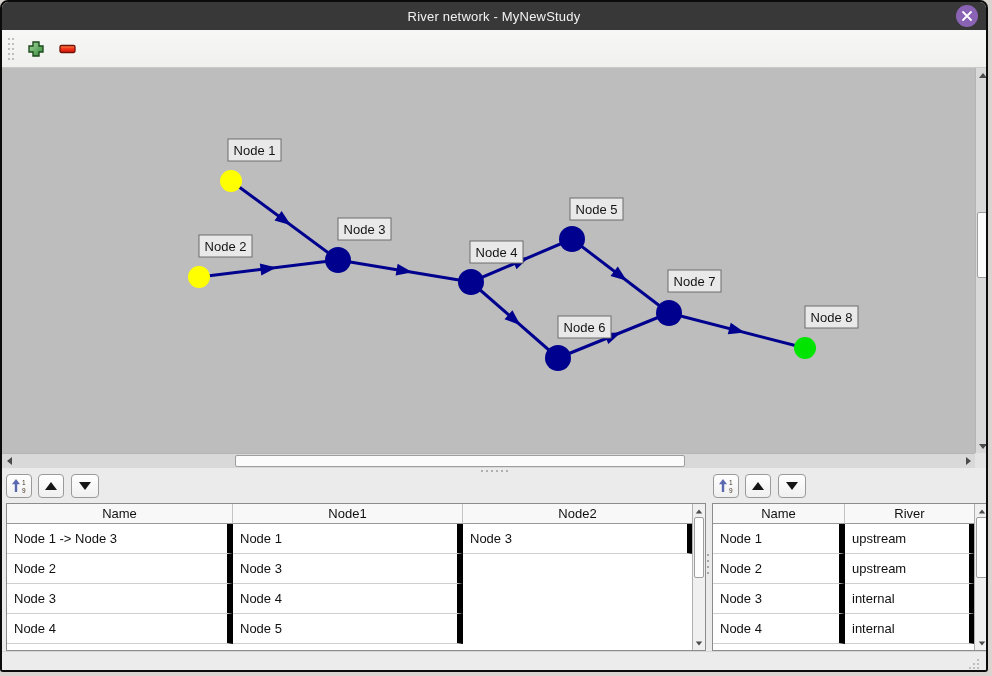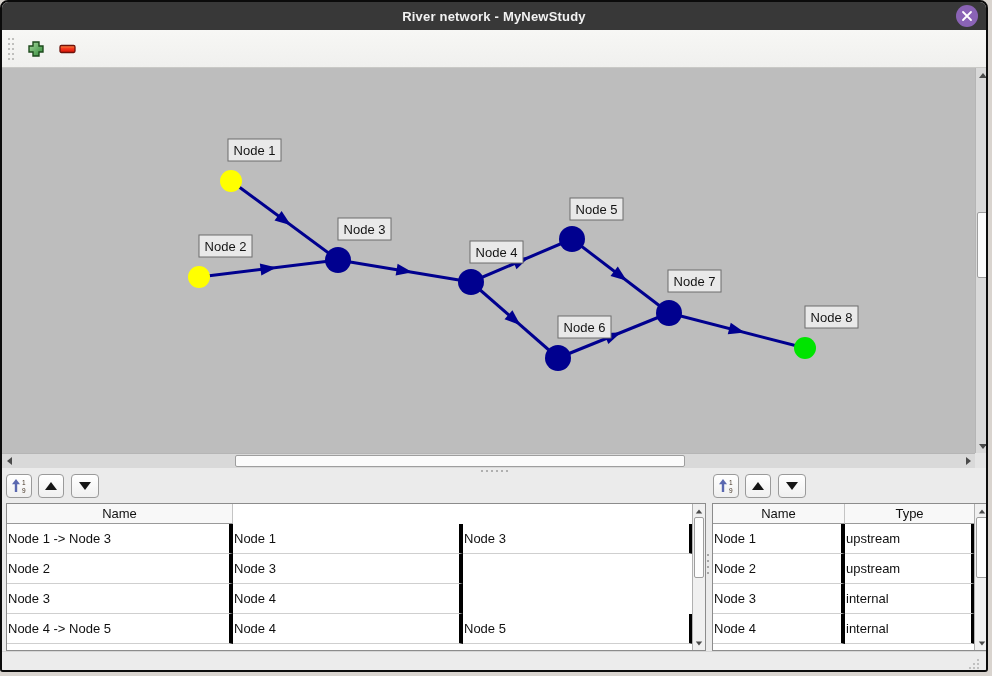--- a/index.html
+++ b/index.html
@@ -3,21 +3,21 @@
 <meta charset="utf-8">
 <style>
   * { box-sizing: border-box; }
   html,body { margin:0; padding:0; background:#d9d4cf; font-family:"Liberation Sans",sans-serif; }
   .window { position:relative; width:988px; height:672px; margin:0; border:2px solid #0b0b0b;
             border-radius:8px 8px 3px 3px; overflow:hidden; background:#ebebeb; }
 
   
   .titlebar { position:absolute; left:0; top:0; width:100%; height:28px; background:#383838;
               display:flex; align-items:center; justify-content:center; }
-  .titlebar .title { color:#f2f2f2; font-size:13px; font-weight:bold; letter-spacing:.2px; }
+  .titlebar .title { color:#f2f2f2; font-size:13px; font-weight:normal; letter-spacing:.2px; }
   .closebtn { position:absolute; right:8px; top:3px; width:22px; height:22px; border-radius:50%;
               background:#8a63b5; border:none; padding:0; display:flex; align-items:center; justify-content:center; cursor:pointer; }
 
   
   .toolbar { position:absolute; left:0; top:28px; width:100%; height:38px;
              background:linear-gradient(#f7f7f5,#f0f0ee); border-bottom:1px solid #c9c9c6;
              display:flex; align-items:center; }
   .tgrip { width:12px; height:26px; margin-left:3px; }
   .tbtn { width:26px; height:26px; border:none; background:transparent; padding:0; margin-left:6px;
           display:flex; align-items:center; justify-content:center; cursor:pointer; }
@@ -53,22 +53,22 @@
   
   .table { position:absolute; top:501px; height:148px; background:#fff; border:1px solid #8c8c8c; overflow:hidden; }
   #branches-table { left:4px;  width:700px; }
   #nodes-table    { left:710px; width:278px; }
   .thead, .trow { display:grid; }
   #branches-table .thead, #branches-table .trow { grid-template-columns:226px 230px 230px; }
   #nodes-table .thead, #nodes-table .trow { grid-template-columns:132px 130px; }
   .th { height:20px; line-height:19px; text-align:center; font-size:13px; color:#101010;
         background:#f8f8f8; border-bottom:1px solid #9a9a9a; border-right:1px solid #c4c4c4; }
   .trow { height:30px; }
-  .td { font-size:13px; color:#101010; line-height:29px; padding-left:1px; border-bottom:1px solid #cfcfcf;
-        border-right:4px solid #000000; white-space:nowrap; overflow:hidden; }
+  .td { font-size:13px; color:#101010; line-height:29px; padding-left:7px; border-bottom:1px solid #cfcfcf;
+        border-right:6px solid #000000; white-space:nowrap; overflow:hidden; }
   .tscroll { position:absolute; top:0; right:0; bottom:0; background:#f0f0f0; border-left:1px solid #b0b0b0; }
   #branches-table .tscroll { width:13px; }
   #nodes-table .tscroll { width:15px; }
   .tscroll .sb-btn { left:0; right:0; width:auto; height:12px; background:#f0f0f0; }
   .tthumb { position:absolute; left:1px; right:1px; top:13px; height:61px; background:#fdfdfd;
             border:1px solid #9e9e9e; border-radius:2px; }
 
   .vsplit-dots { position:absolute; left:703px; top:550px; }
 
   
@@ -249,37 +249,38 @@
   <button class="pbtn" style="left:743px;">
       <div class="arr-up"></div>
     </button>
   <button class="pbtn" style="left:776px;width:28px;">
       <div class="arr-down"></div>
     </button>
 
   <div class="table" id="branches-table">
     <div class="thead">
         <div class="th">Name</div>
+        <div class="th">Node1</div>
+        <div class="th">Node2</div>
       </div>
     <div class="tbody">
         <div class="trow">
           <div class="td">Node 1 -&gt; Node 3</div>
           <div class="td">Node 1</div>
           <div class="td">Node 3</div>
         </div>
         <div class="trow">
           <div class="td">Node 2</div>
           <div class="td">Node 3</div>
         </div>
         <div class="trow">
           <div class="td">Node 3</div>
           <div class="td">Node 4</div>
         </div>
         <div class="trow">
-          <div class="td">Node 4 -&gt; Node 5</div>
           <div class="td">Node 4</div>
           <div class="td">Node 5</div>
         </div>
       </div>
     <div class="tscroll">
       <div class="sb-btn" style="top:1px;">
           <div class="tri-up" style="transform:scale(.8)"></div>
         </div>
       <div class="tthumb"></div>
       <div class="sb-btn" style="bottom:1px;">
@@ -293,21 +294,21 @@
         <circle cx="3" cy="3" r="1"></circle>
         <circle cx="3" cy="9" r="1"></circle>
         <circle cx="3" cy="15" r="1"></circle>
         <circle cx="3" cy="21" r="1"></circle>
       </g>
   </svg>
 
   <div class="table" id="nodes-table">
     <div class="thead">
         <div class="th">Name</div>
-        <div class="th">Type</div>
+        <div class="th">River</div>
       </div>
     <div class="tbody">
         <div class="trow">
           <div class="td">Node 1</div>
           <div class="td">upstream</div>
         </div>
         <div class="trow">
           <div class="td">Node 2</div>
           <div class="td">upstream</div>
         </div>

